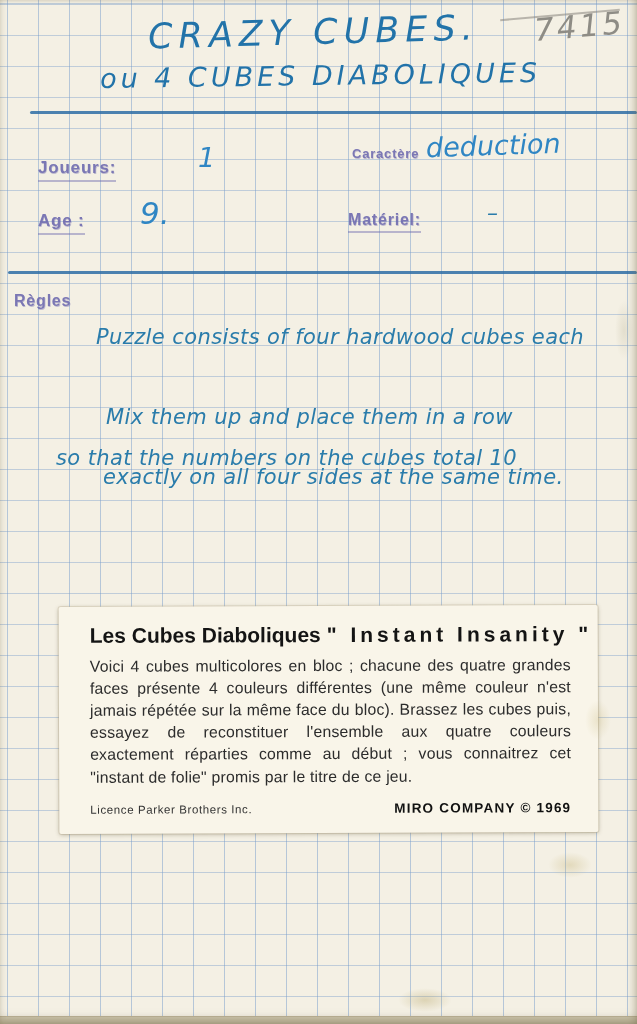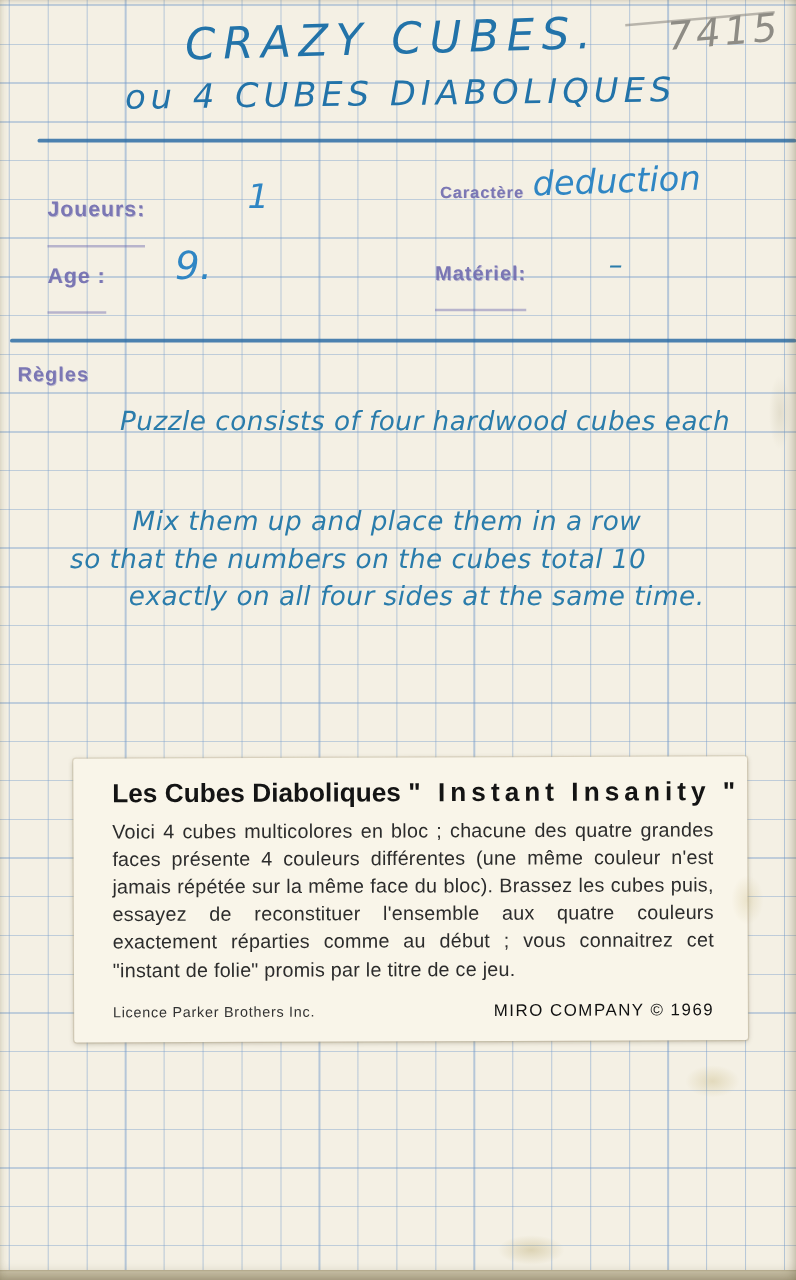--- a/index.html
+++ b/index.html
@@ -29,21 +29,21 @@
   .rule{position:absolute;height:3px;background:#2d6da6;opacity:.85;border-radius:2px;}
   .rule-1{top:111px;left:30px;right:0;}
   .rule-2{top:271px;left:8px;right:0;}
 
   
   .stamp{
     position:absolute;color:#6b67ae;font-weight:700;letter-spacing:.8px;
     opacity:.88;text-shadow:0.6px 0.6px 0.5px rgba(107,103,174,.45);
     white-space:nowrap;
   }
-  .stamp.underlined{border-bottom:2px solid rgba(107,103,174,.5);padding-bottom:18px;}
+  .stamp.underlined{border-bottom:2px solid rgba(107,103,174,.5);padding-bottom:2px;}
 
   
   .hw{
     position:absolute;font-family:"DejaVu Sans", sans-serif;font-style:italic;
     color:#2a7cab;white-space:nowrap;
   }
   .hw-title1{top:12px;left:148px;font-size:35px;letter-spacing:6px;transform:rotate(-1.6deg);color:#2273a9;}
   .hw-title2{top:60px;left:100px;font-size:27px;letter-spacing:4px;transform:rotate(-0.8deg);color:#2273a9;}
   .hw-value{color:#2f86c4;}
   .rules-line{font-size:21px;letter-spacing:.4px;}
@@ -66,21 +66,21 @@
     box-sizing:border-box;padding:17px 27px 10px 31px;
   }
   .label-title{font-size:21px;font-weight:700;color:#141414;white-space:nowrap;}
   .label-title .spaced{letter-spacing:4px;}
   .label-body{
     margin-top:8px;font-size:15.8px;line-height:1.40;color:#2c2c2c;
     text-align:justify;letter-spacing:.2px;
   }
   .label-footer{display:flex;justify-content:space-between;align-items:baseline;margin-top:13px;}
   .label-licence{font-size:11.5px;letter-spacing:.6px;color:#333;}
-  .label-company{font-size:13.5px;font-weight:400;letter-spacing:1.2px;color:#111;}
+  .label-company{font-size:13.5px;font-weight:700;letter-spacing:1.2px;color:#111;}
 
   
   .stain{position:absolute;border-radius:50%;pointer-events:none;}
   .stain-1{top:852px;left:548px;width:44px;height:26px;background:radial-gradient(ellipse, rgba(186,166,96,.30), transparent 70%);}
   .stain-2{top:988px;left:398px;width:54px;height:24px;background:radial-gradient(ellipse, rgba(170,150,80,.32), transparent 70%);}
   .stain-3{top:700px;left:585px;width:26px;height:40px;background:radial-gradient(ellipse, rgba(186,166,96,.22), transparent 70%);}
   .stain-4{top:300px;left:615px;width:18px;height:60px;background:radial-gradient(ellipse, rgba(150,140,100,.18), transparent 70%);}
 </style>
 </head>
 <body>
@@ -105,21 +105,21 @@
   <div class="stamp underlined" style="top:211px;left:38px;font-size:17px;">Age :</div>
   <div class="hw hw-value" style="top:195px;left:140px;font-size:31px;">9.</div>
 
   <div class="stamp underlined" style="top:211px;left:348px;font-size:16px;">Matériel:</div>
   <div class="hw" style="top:200px;left:487px;font-size:22px;">–</div>
 
   <div class="stamp" style="top:292px;left:14px;font-size:16px;">Règles</div>
 
   <div class="hw rules-line" style="top:325px;left:96px;">Puzzle consists of four hardwood cubes each</div>
   <div class="hw rules-line" style="top:405px;left:106px;">Mix them up and place them in a row</div>
-  <div class="hw rules-line" style="top:435px;left:56px;">so that the numbers on the cubes total 10</div>
+  <div class="hw rules-line" style="top:446px;left:56px;">so that the numbers on the cubes total 10</div>
   <div class="hw rules-line" style="top:465px;left:62px;margin-left:41px;">exactly on all four sides at the same time.</div>
 
   <div class="label">
     <div class="label-title">
       <span>Les Cubes Diaboliques</span>
       <span class="spaced">" Instant Insanity "</span>
     </div>
     <div class="label-body">Voici 4 cubes multicolores en bloc ; chacune des quatre grandes faces présente 4 couleurs différentes (une même couleur n'est jamais répétée sur la même face du bloc). Brassez les cubes puis, essayez de reconstituer l'ensemble aux quatre couleurs exactement réparties comme au début ; vous connaitrez cet "instant de folie" promis par le titre de ce jeu.</div>
     <div class="label-footer">
       <span class="label-licence">Licence Parker Brothers Inc.</span>

